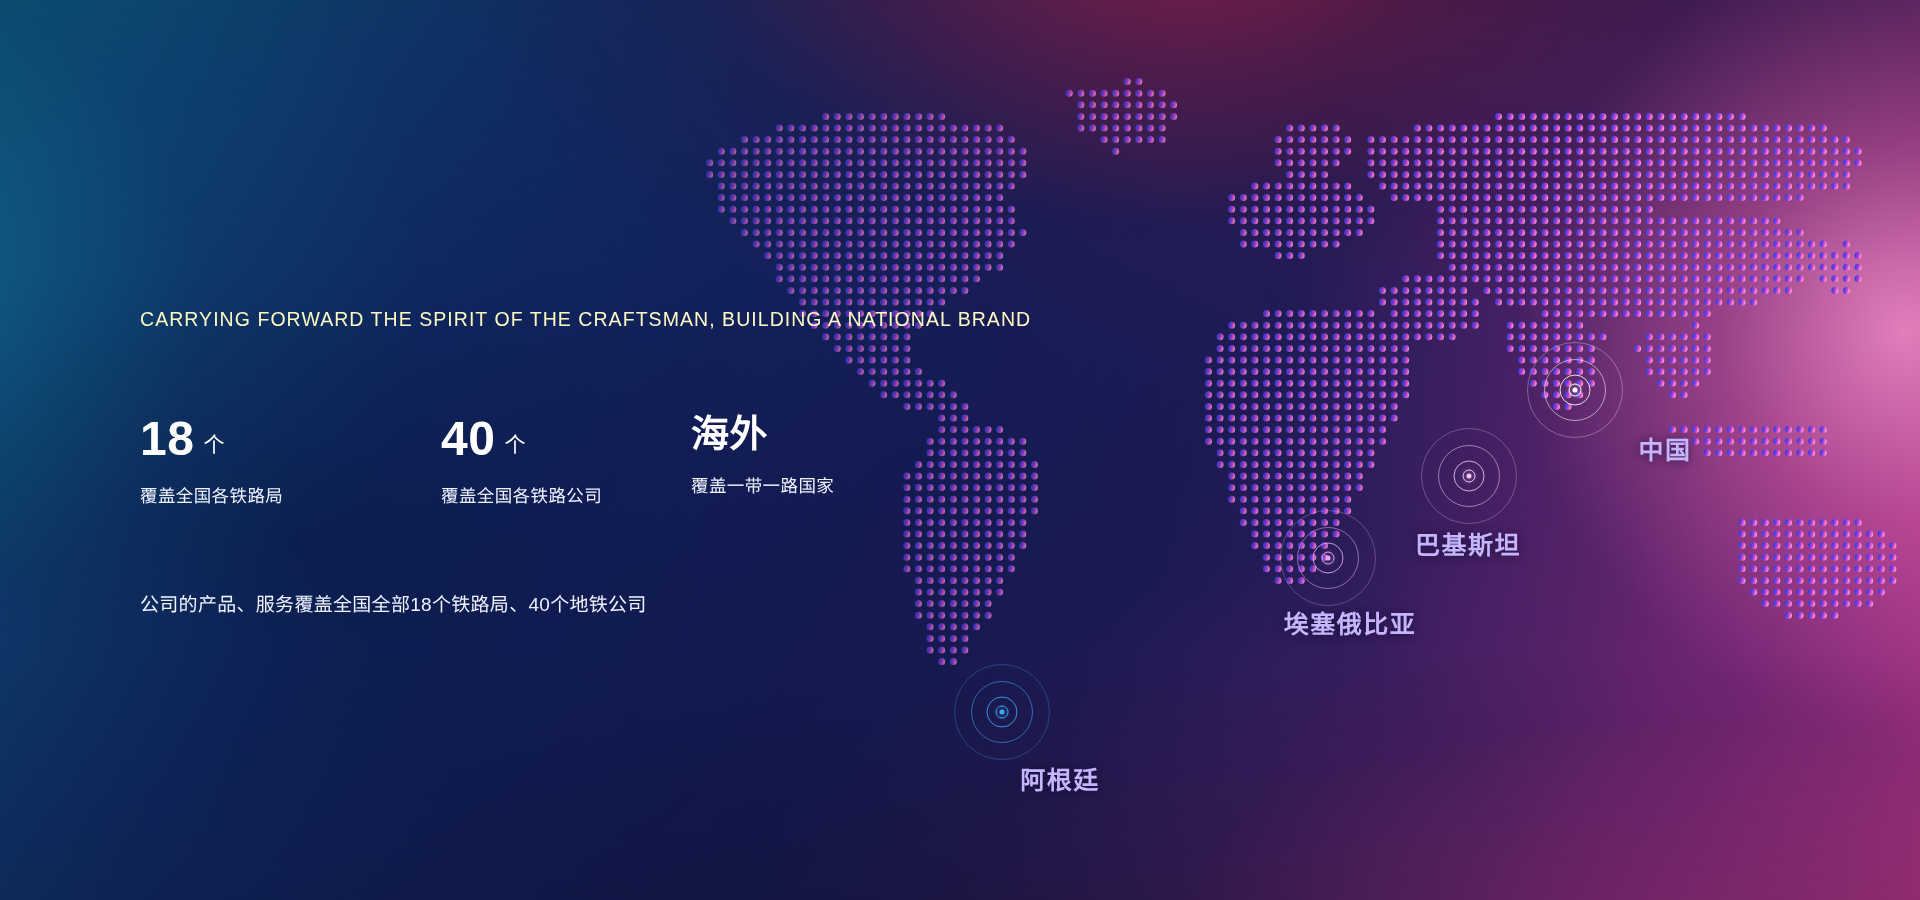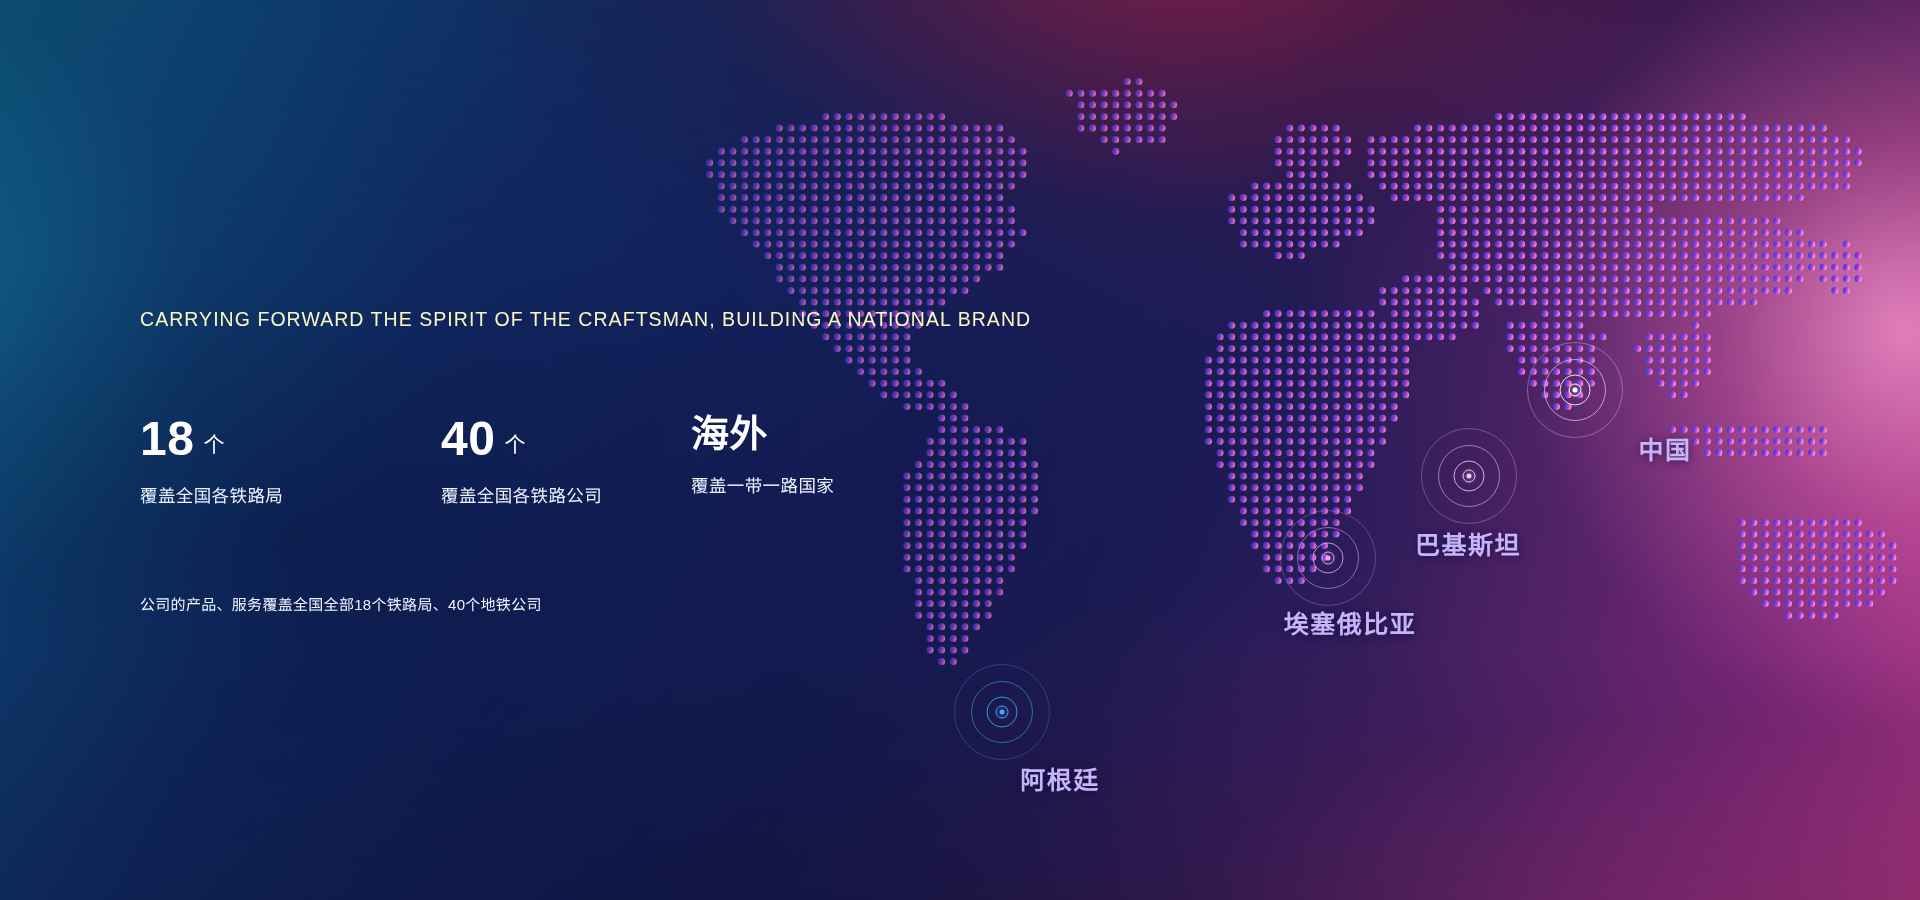--- a/index.html
+++ b/index.html
@@ -124,21 +124,21 @@
     margin-left:9px; position:relative; top:-3px;
   }
   .stat-label {
     margin-top:19px;
     font-size:17.5px; color:#eef2ff; font-weight:400;
     white-space:nowrap; letter-spacing:.4px;
   }
 
   #paragraph {
     position:absolute; top:588px; left:2px;
-    font-size:15px; line-height:34px;
+    font-size:19px; line-height:34px;
     color:#f0f3ff; font-weight:400; letter-spacing:.3px;
   }
   #paragraph div { white-space:nowrap; }
 
   
   .marker { position:absolute; z-index:7; }
   .rings { position:relative; width:0; height:0; }
   .ring {
     position:absolute; border-radius:50%;
     border:1.6px solid currentColor;

